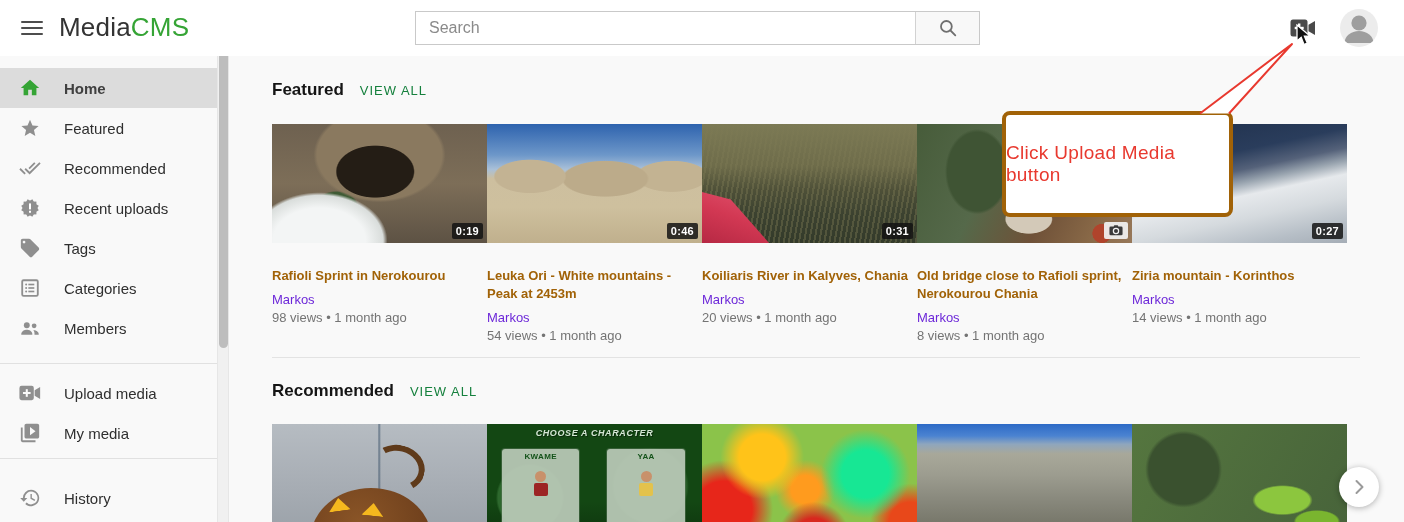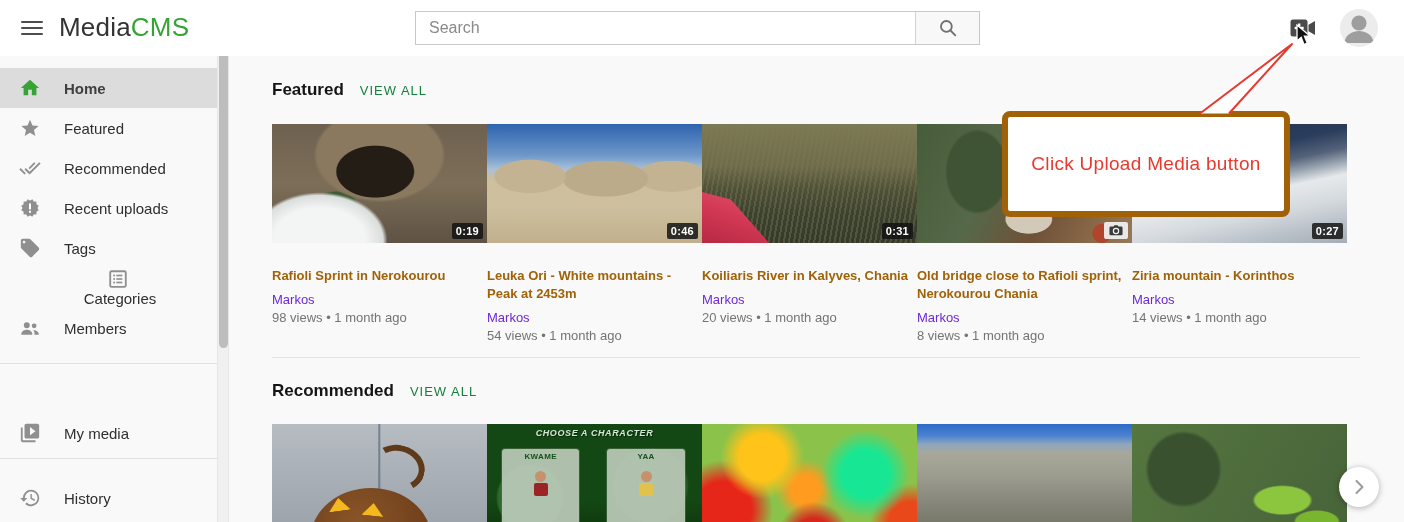--- a/index.html
+++ b/index.html
@@ -102,21 +102,21 @@
     radial-gradient(circle 40px at 48% 55%,#ff9b1e 0 35%,transparent 75%);}
   .t-rocky{background-image:linear-gradient(180deg,#2d6ac6 0%,#4b83d1 10%,#8fa6bd 17%,#a8a89a 25%,#9d9d90 42%,#8a8a7e 62%,#757568 86%,#6b6b5f 100%);}
   .t-leaves{background-color:#4a6b3a;background-image:
     radial-gradient(ellipse 52px 26px at 70% 64%,#8cc63e 0 52%,transparent 58%),
     radial-gradient(ellipse 40px 20px at 86% 82%,#7ab52f 0 52%,transparent 58%),
     radial-gradient(circle 60px at 24% 38%,#3a512f 0 58%,transparent 64%),
     linear-gradient(120deg,#55763f,#47633a);}
   
   .next-btn{position:absolute;left:1339px;top:467px;width:40px;height:40px;border-radius:50%;background:#fff;border:none;box-shadow:0 1px 6px rgba(0,0,0,.3);display:flex;align-items:center;justify-content:center;cursor:pointer;z-index:10;}
   
-  .callout{position:absolute;left:1002px;top:111px;width:288px;height:106px;background:#fff;border:6px solid #a16207;border-radius:8px;box-sizing:border-box;display:flex;align-items:center;justify-content:center;z-index:30;}
+  .callout{position:absolute;left:1002px;top:111px;width:231px;height:106px;background:#fff;border:4px solid #a16207;border-radius:8px;box-sizing:border-box;display:flex;align-items:center;justify-content:center;z-index:30;}
   .callout-text{color:#e8392f;font-size:19px;letter-spacing:.3px;}
   .callout-pointer{position:absolute;left:1190px;top:40px;z-index:31;}
   .cursor{position:absolute;left:1295px;top:24px;z-index:40;}
 </style>
 </head>
 <body>
 
 <div class="header">
   <button class="hamburger">
     <div>
@@ -191,21 +191,21 @@
     <span class="si-label">Recent uploads</span>
   </div>
   <div class="si-row" style="top:172px;">
     <span class="si-icon">
       <svg width="22" height="22" viewBox="0 0 24 24">
           <path d="M21.41 11.58l-9-9C12.05 2.22 11.55 2 11 2H4c-1.1 0-2 .9-2 2v7c0 .55.22 1.05.59 1.42l9 9c.36.36.86.58 1.41.58s1.05-.22 1.41-.59l7-7c.37-.36.59-.86.59-1.41s-.22-1.06-.59-1.42zM5.5 7C4.67 7 4 6.33 4 5.5S4.67 4 5.5 4 7 4.67 7 5.5 6.33 7 5.5 7z" fill="#8f8f8f"></path>
         </svg>
     </span>
     <span class="si-label">Tags</span>
   </div>
-  <div class="si-row" style="top:212px;flex-direction:column;">
+  <div class="si-row" style="top:212px;">
     <span class="si-icon">
       <svg width="22" height="22" viewBox="0 0 24 24">
         <rect x="3.5" y="3.5" width="17" height="17" rx="1.5" fill="none" stroke="#8f8f8f" stroke-width="2"></rect>
         <circle cx="7.8" cy="8.2" r="1.1" fill="#8f8f8f"></circle>
           <circle cx="7.8" cy="12" r="1.1" fill="#8f8f8f"></circle>
           <circle cx="7.8" cy="15.8" r="1.1" fill="#8f8f8f"></circle>
         <rect x="10.2" y="7.3" width="6.5" height="1.8" fill="#8f8f8f"></rect>
         <rect x="10.2" y="11.1" width="6.5" height="1.8" fill="#8f8f8f"></rect>
         <rect x="10.2" y="14.9" width="6.5" height="1.8" fill="#8f8f8f"></rect>
       </svg>
@@ -219,20 +219,31 @@
         <circle cx="16.5" cy="9.6" r="2.6" fill="#8f8f8f"></circle>
         <path d="M2.5 18.5c0-3 3.6-4.6 6-4.6s6 1.6 6 4.6v.8h-12z" fill="#8f8f8f"></path>
         <path d="M15.6 14.2c2.4.3 5.9 1.5 5.9 4.3v.8h-4.6v-1.4c0-1.5-.5-2.7-1.3-3.7z" fill="#8f8f8f"></path>
       </svg>
     </span>
     <span class="si-label">Members</span>
   </div>
 
   <div class="si-div" style="top:307px;"></div>
 
+  <div class="si-row" style="top:317px;">
+    <span class="si-icon">
+      <svg width="22" height="16" viewBox="0 0 26 18">
+        <rect x="0.5" y="0.5" width="17" height="17" rx="2.5" fill="#8f8f8f"></rect>
+        <polygon points="18.5,5.8 25,2 25,16 18.5,12.2" fill="#8f8f8f"></polygon>
+        <rect x="8" y="4.5" width="2.4" height="9" fill="#fafafa"></rect>
+        <rect x="4.7" y="7.8" width="9" height="2.4" fill="#fafafa"></rect>
+      </svg>
+    </span>
+    <span class="si-label">Upload media</span>
+  </div>
   <div class="si-row" style="top:357px;">
     <span class="si-icon">
       <svg width="22" height="22" viewBox="0 0 24 24">
         <path d="M4 6H2v14c0 1.1.9 2 2 2h14v-2H4V6z" fill="#8f8f8f"></path>
         <path d="M20 2H8c-1.1 0-2 .9-2 2v12c0 1.1.9 2 2 2h12c1.1 0 2-.9 2-2V4c0-1.1-.9-2-2-2z" fill="#8f8f8f"></path>
         <path d="M12 5.5v9l6-4.5z" fill="#fafafa"></path>
       </svg>
     </span>
     <span class="si-label">My media</span>
   </div>

